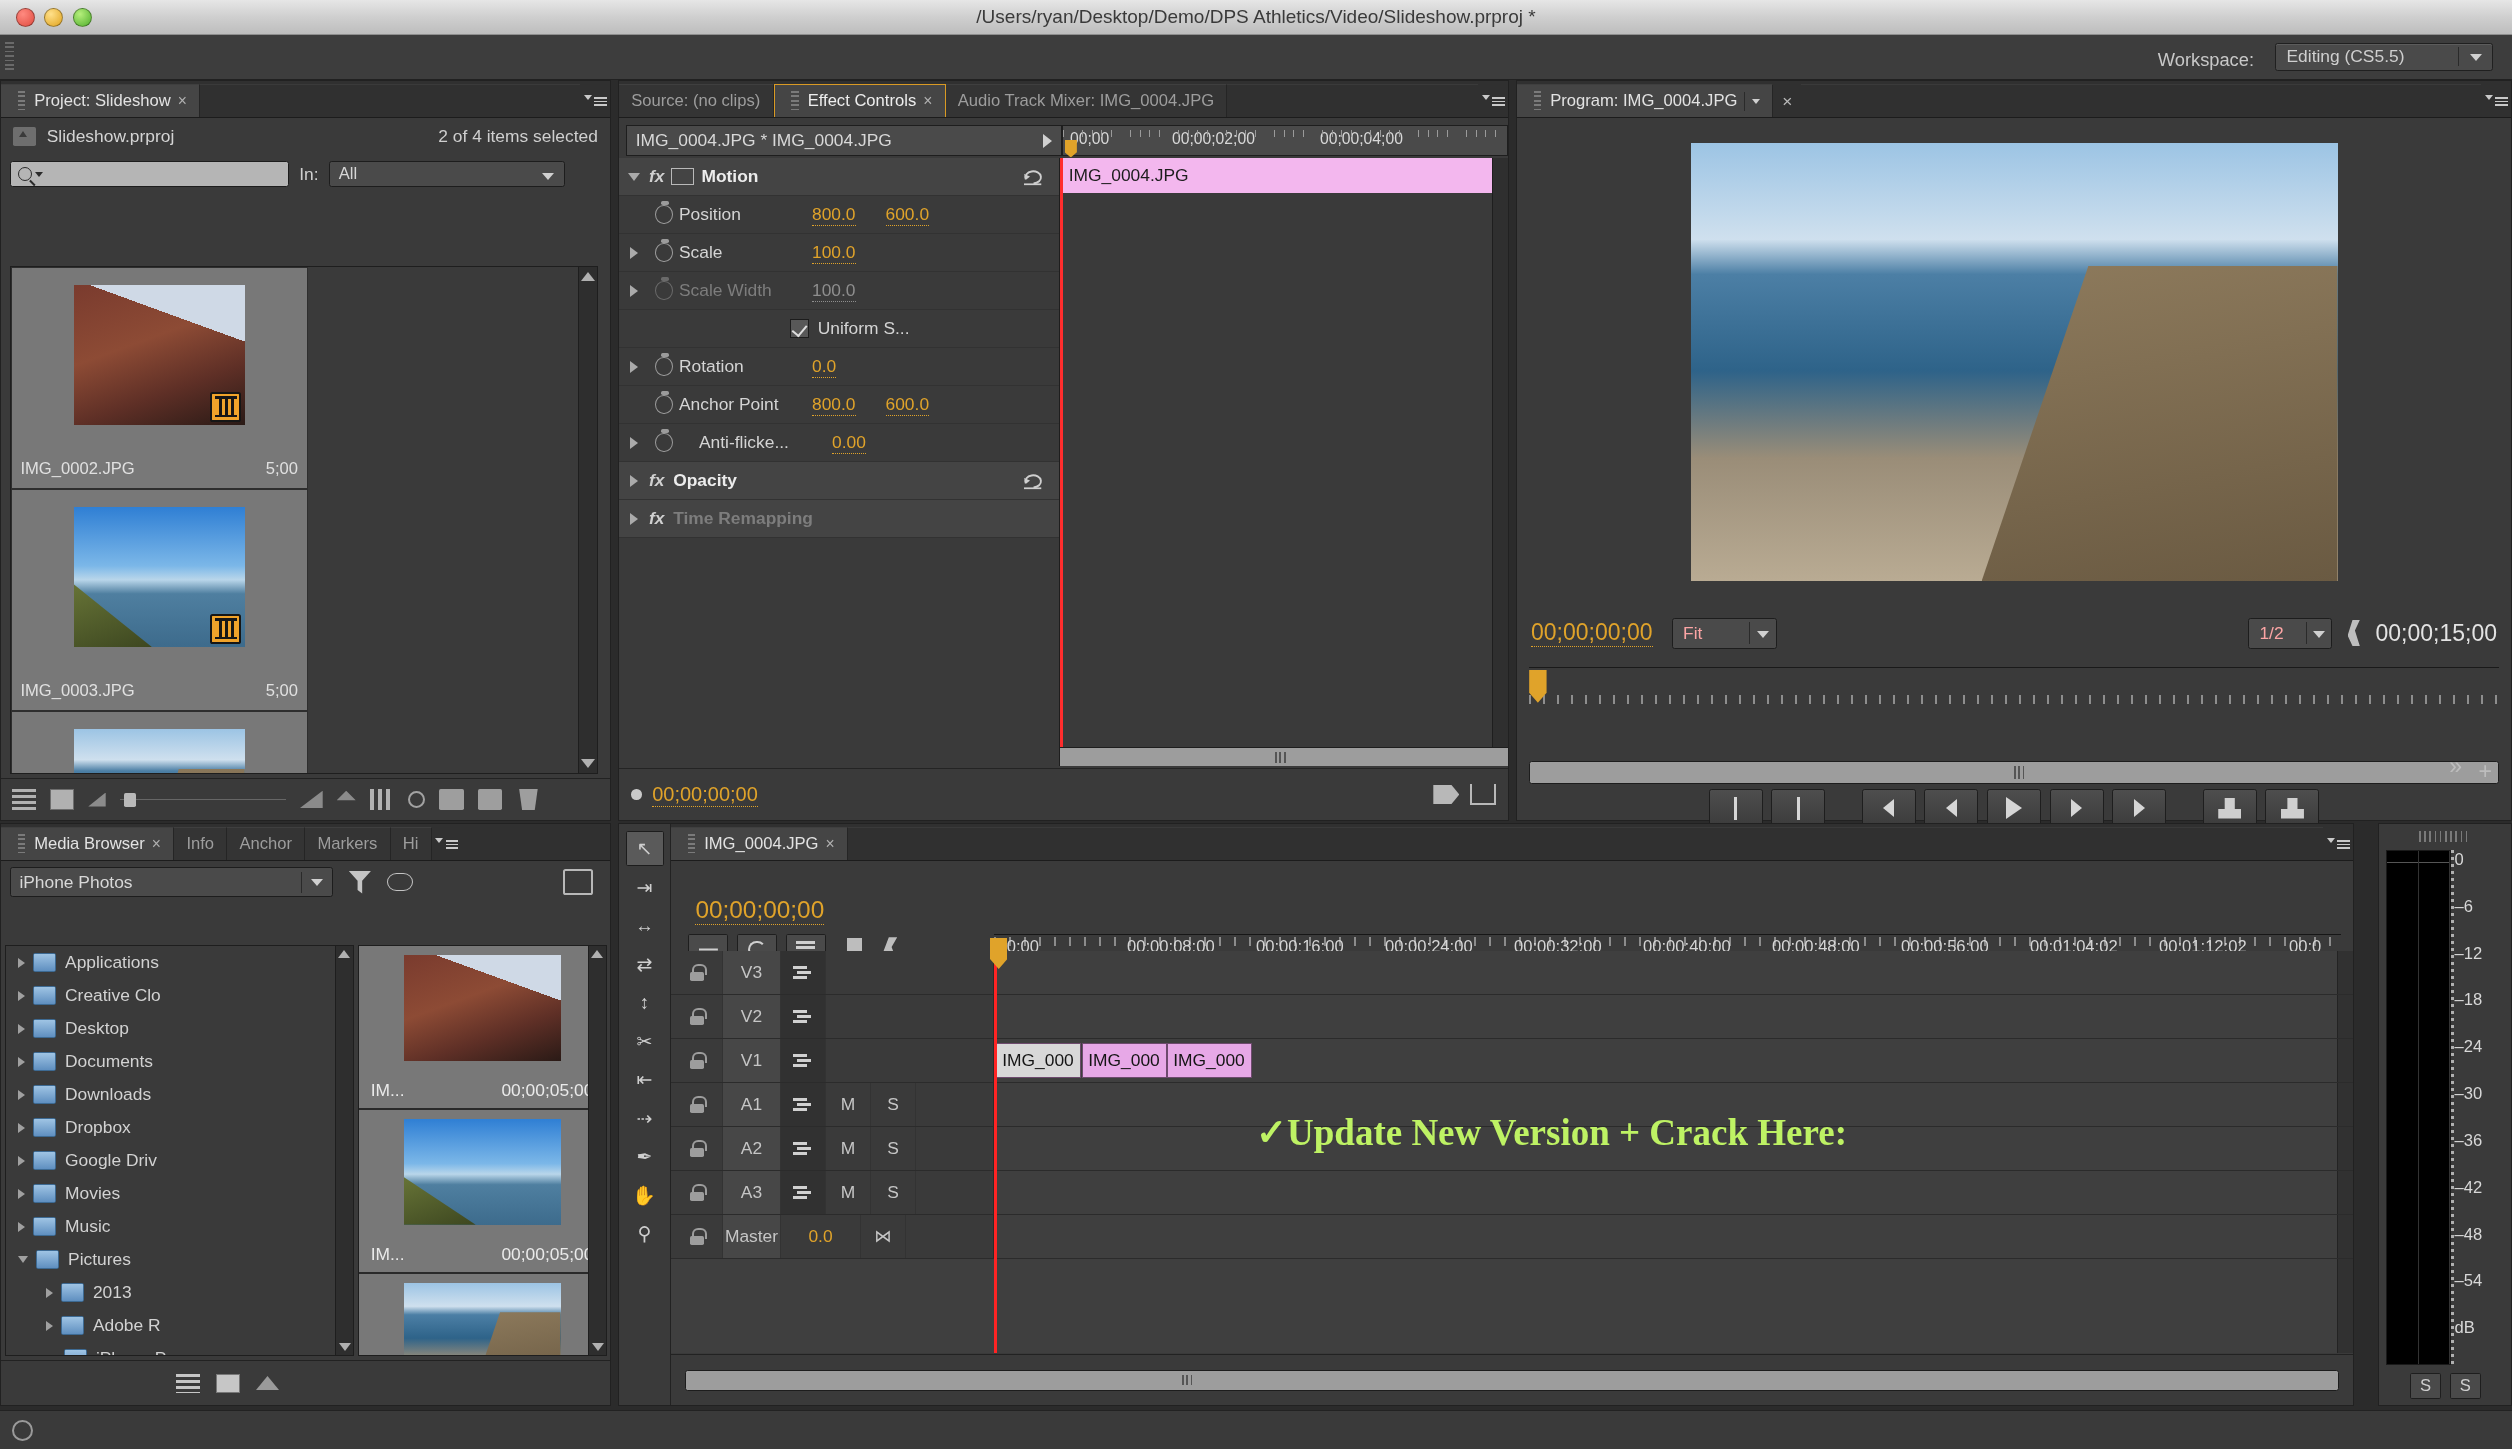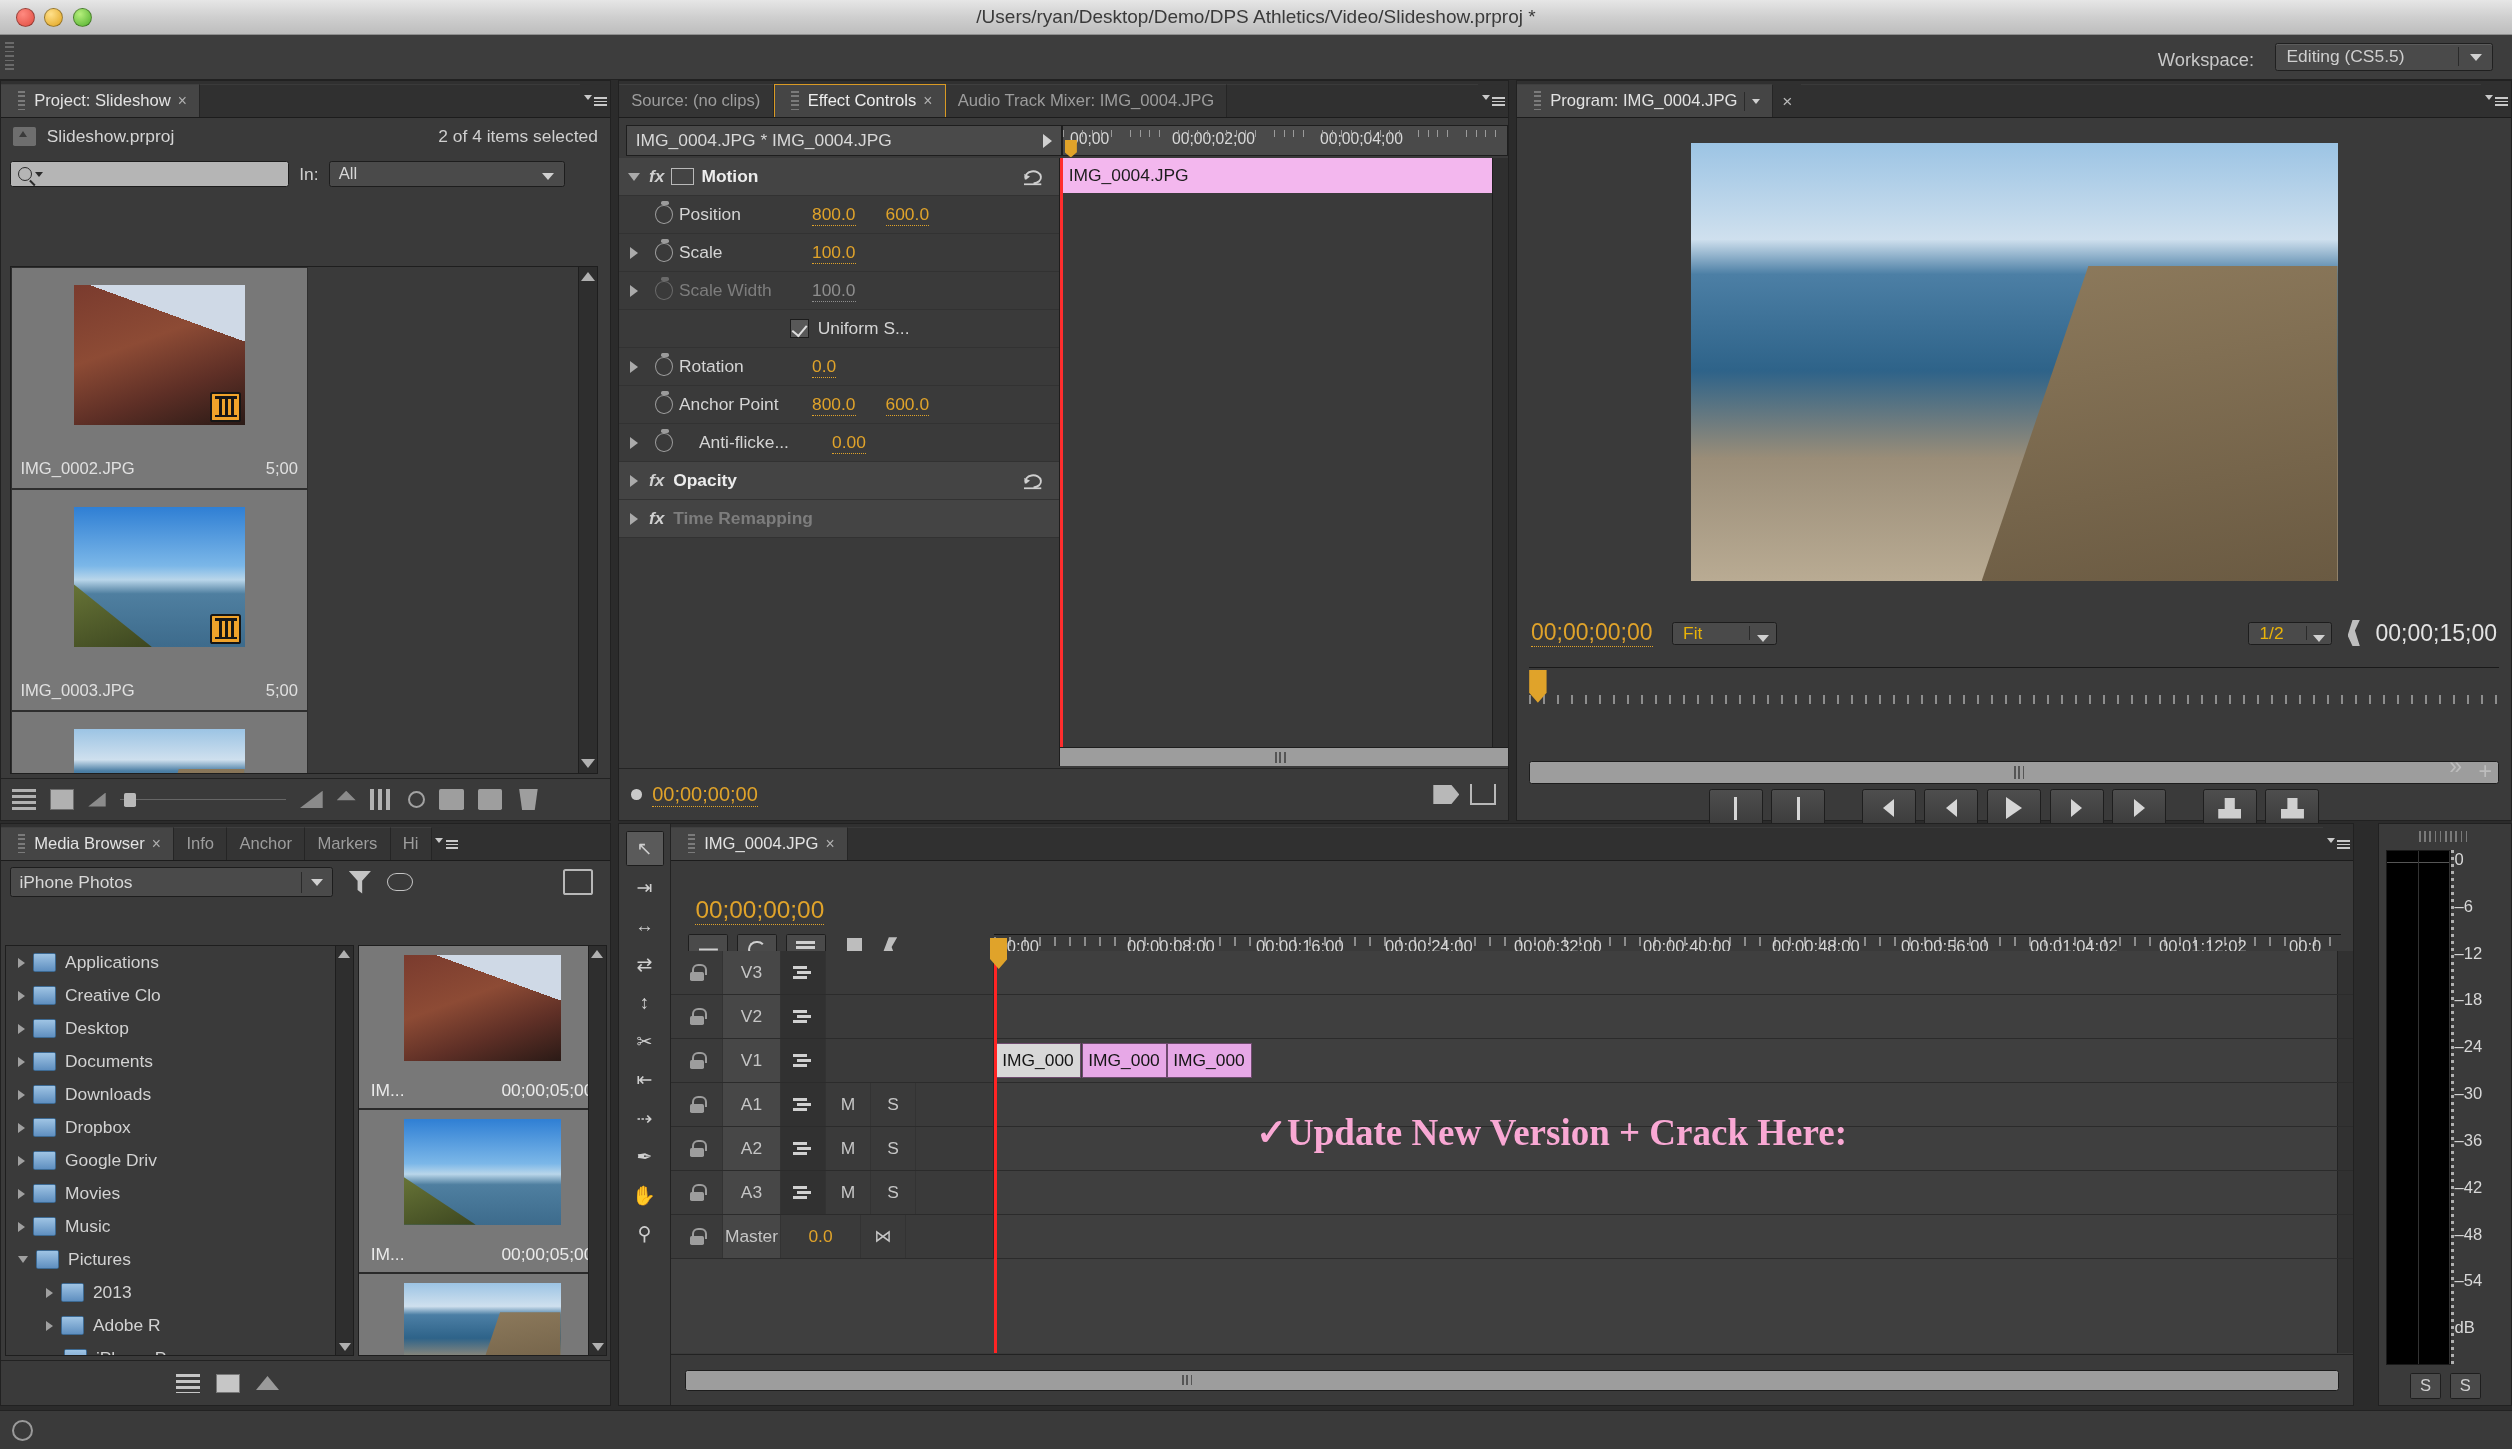--- a/index.html
+++ b/index.html
@@ -136,22 +136,22 @@
   .ec-tc{color:#e0a32a;font-size:20px;border-bottom:1.7px dotted #e0a32a;}
 
   
   #pgPanel { left:1516px; top:80px; width:996px; height:741px; }
   .pg-area{position:absolute;left:0;top:37px;right:0;height:488px;background:#3a3a3a;
     display:flex;align-items:center;justify-content:center;}
   .pg-img{width:647px;height:438px;position:relative;overflow:hidden;}
   .pg-info{position:absolute;left:0;right:0;top:525px;height:54px;display:flex;align-items:center;
     padding:0 14px;gap:19px;}
   .pg-tc{color:#e0a32a;font-size:23px;border-bottom:1.7px dotted #e0a32a;}
-  .fitsel{width:105px;height:23px;background:#4a4a4a;border:0.9px solid #1d1d1d;border-radius:2.6px;
-    color:#eab308;font-size:17.4px;display:flex;align-items:center;padding-left:10.5px;position:relative;}
+  .fitsel{width:105px;height:31px;background:#4a4a4a;border:0.9px solid #1d1d1d;border-radius:2.6px;
+    color:#fca5a5;font-size:17.4px;display:flex;align-items:center;padding-left:10.5px;position:relative;}
   .pg-dur{color:#e3e3e3;font-size:23px;}
   .pg-ruler{position:absolute;left:12.2px;right:12.2px;top:586px;height:40px;border-top:1.7px solid #1a1a1a;}
   .pg-ruler .ticks{position:absolute;left:0;right:0;bottom:3.5px;height:8.7px;
     background:repeating-linear-gradient(90deg,#8e8e8e 0 1.7px,transparent 1.7px 14px);}
   .ph-handle{position:absolute;left:0;top:1.7px;width:17.4px;height:33px;background:#e0a32a;
     clip-path:polygon(0 0,100% 0,100% 70%,50% 100%,0 70%);}
   .pg-scroll{position:absolute;left:12.2px;right:12.2px;top:680px;height:23px;background:#9d9d9d;
     border:0.9px solid #1d1d1d;border-radius:2.6px;}
   .pg-scroll .cg{position:absolute;left:50%;top:4.4px;width:10.5px;height:12.2px;
     background:repeating-linear-gradient(90deg,#555 0 1.7px,transparent 1.7px 4.4px);}
@@ -215,21 +215,21 @@
   .lockico{width:14px;height:17.4px;position:relative;}
   .lockico:after{content:'';position:absolute;left:0;bottom:0;width:14px;height:9.6px;background:#9d9d9d;border-radius:1.7px;}
   .lockico:before{content:'';position:absolute;left:2.6px;top:0;width:10.5px;height:9.6px;
     border:2.6px solid #9d9d9d;border-bottom:0;border-radius:6.1px 6.1px 0 0;}
   .tgtico{width:21px;height:15.7px;position:relative;}
   .tgtico i{position:absolute;background:#d0d0d0;}
   .clip{position:absolute;top:3.5px;height:35px;background:#e7a8e7;border:0.9px solid #6e4a6e;
     color:#151515;font-size:17.4px;display:flex;align-items:center;padding-left:5.2px;overflow:hidden;}
   .clip.sel{background:#d8d8d8;}
   .tl-playhead{position:absolute;top:0;bottom:0;width:2.6px;background:#ff2424;z-index:5;}
-  .watermark{position:absolute;left:488px;top:157px;color:#f9a8d4;font-family:"Liberation Serif",serif;
+  .watermark{position:absolute;left:488px;top:157px;color:#bef264;font-family:"Liberation Serif",serif;
     font-weight:bold;font-size:37px;line-height:1.35;text-align:center;width:785px;z-index:6;}
   .tl-foot{position:absolute;left:0;right:0;bottom:0;height:51px;background:#3a3a3a;
     border-top:0.9px solid #222;display:flex;align-items:center;padding:0 14px;}
   .tl-scroll{flex:1;height:21px;background:#9d9d9d;border:0.9px solid #1d1d1d;border-radius:2.6px;position:relative;}
 
   
   #amPanel{left:2378px;top:823px;width:134px;height:583px;}
   .am-inner{position:absolute;left:7px;top:26px;right:5.2px;bottom:40px;display:flex;}
   .meters{width:65px;background:#000;border:0.9px solid #1a1a1a;display:flex;}
   .mcol{flex:1;border-right:0.9px solid #333;position:relative;}

